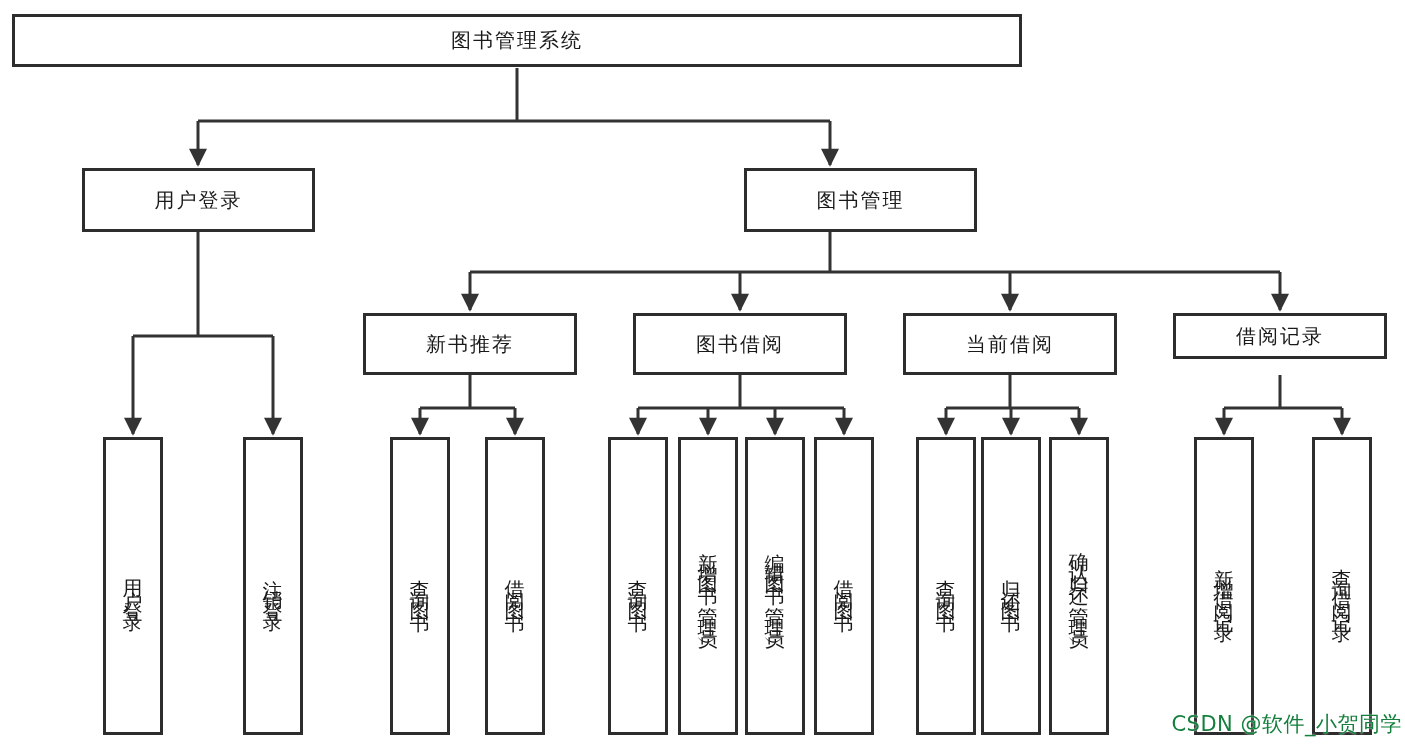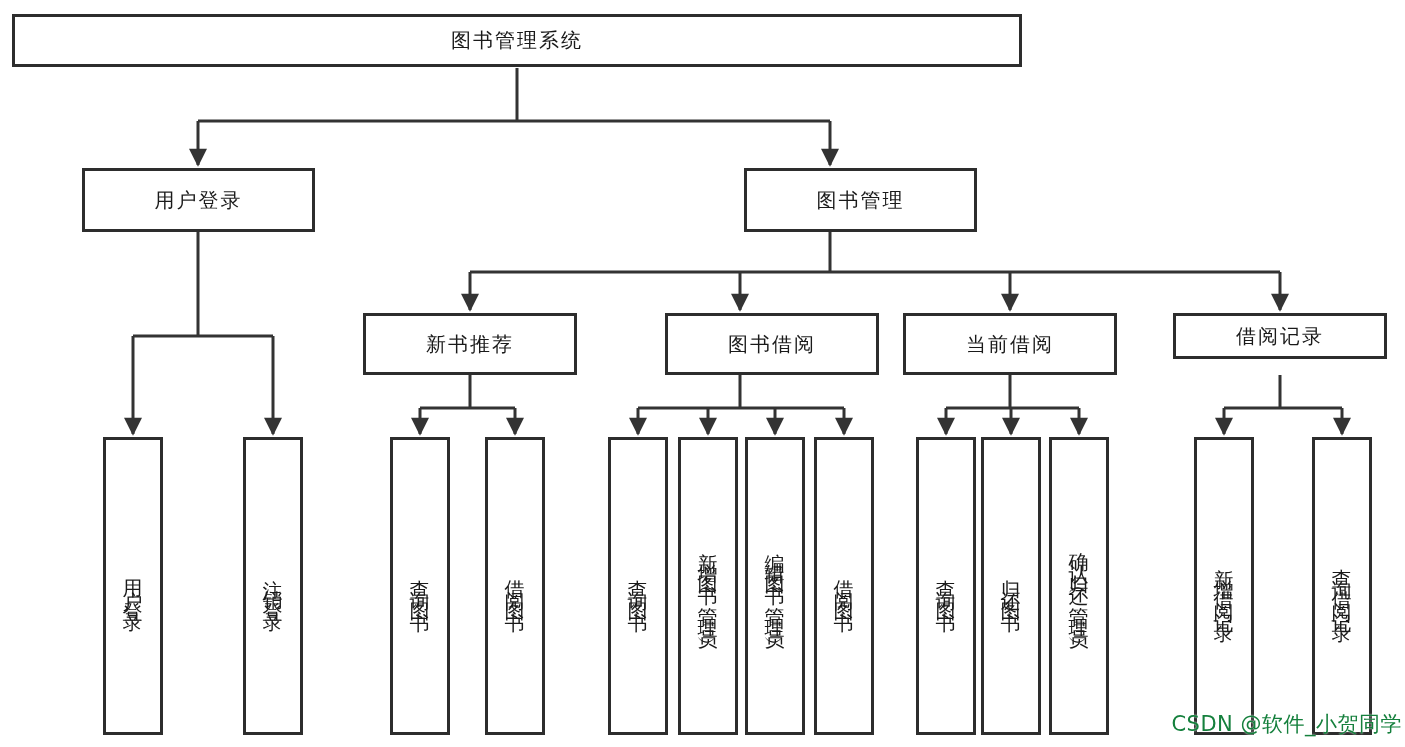--- a/index.html
+++ b/index.html
@@ -99,21 +99,21 @@
       <path d="M1342,408 V434" marker-end="url(#arrow)"></path>
     </g>
   </svg>
 
   <div class="node h-node" style="left:12px;top:14px;width:1010px;height:53px;">图书管理系统</div>
 
   <div class="node h-node" style="left:82px;top:168px;width:233px;height:64px;">用户登录</div>
   <div class="node h-node" style="left:736px;top:168px;width:233px;height:64px;margin-left:8px;">图书管理</div>
 
   <div class="node h-node" style="left:363px;top:313px;width:214px;height:62px;">新书推荐</div>
-  <div class="node h-node" style="left:633px;top:313px;width:214px;height:62px;margin-left:32px;">图书借阅</div>
+  <div class="node h-node" style="left:633px;top:313px;width:214px;height:62px;">图书借阅</div>
   <div class="node h-node" style="left:903px;top:313px;width:214px;height:62px;">当前借阅</div>
   <div class="node h-node" style="left:1173px;top:313px;width:214px;height:46px;">借阅记录</div>
 
   <div class="node v-node" style="left:103px;top:437px;width:60px;height:298px;">用户登录</div>
   <div class="node v-node" style="left:243px;top:437px;width:60px;height:298px;">注销登录</div>
 
   <div class="node v-node" style="left:390px;top:437px;width:60px;height:298px;">查询图书</div>
   <div class="node v-node" style="left:485px;top:437px;width:60px;height:298px;">借阅图书</div>
 
   <div class="node v-node" style="left:608px;top:437px;width:60px;height:298px;">查询图书</div>

